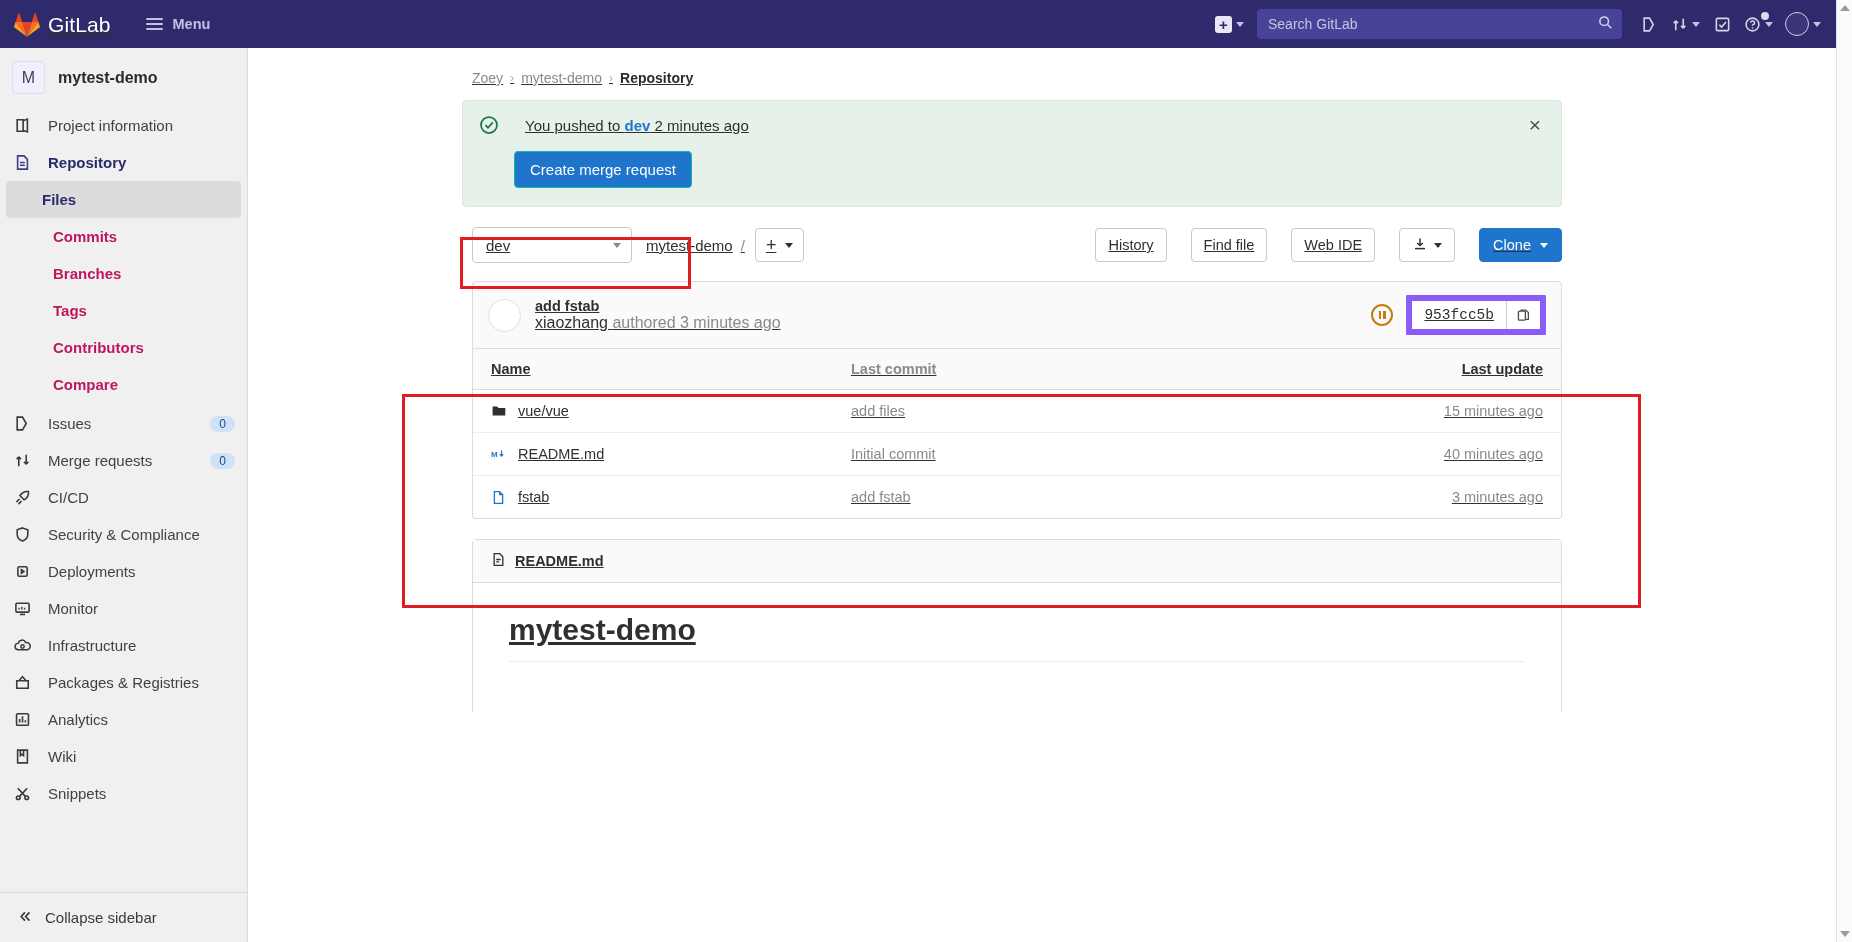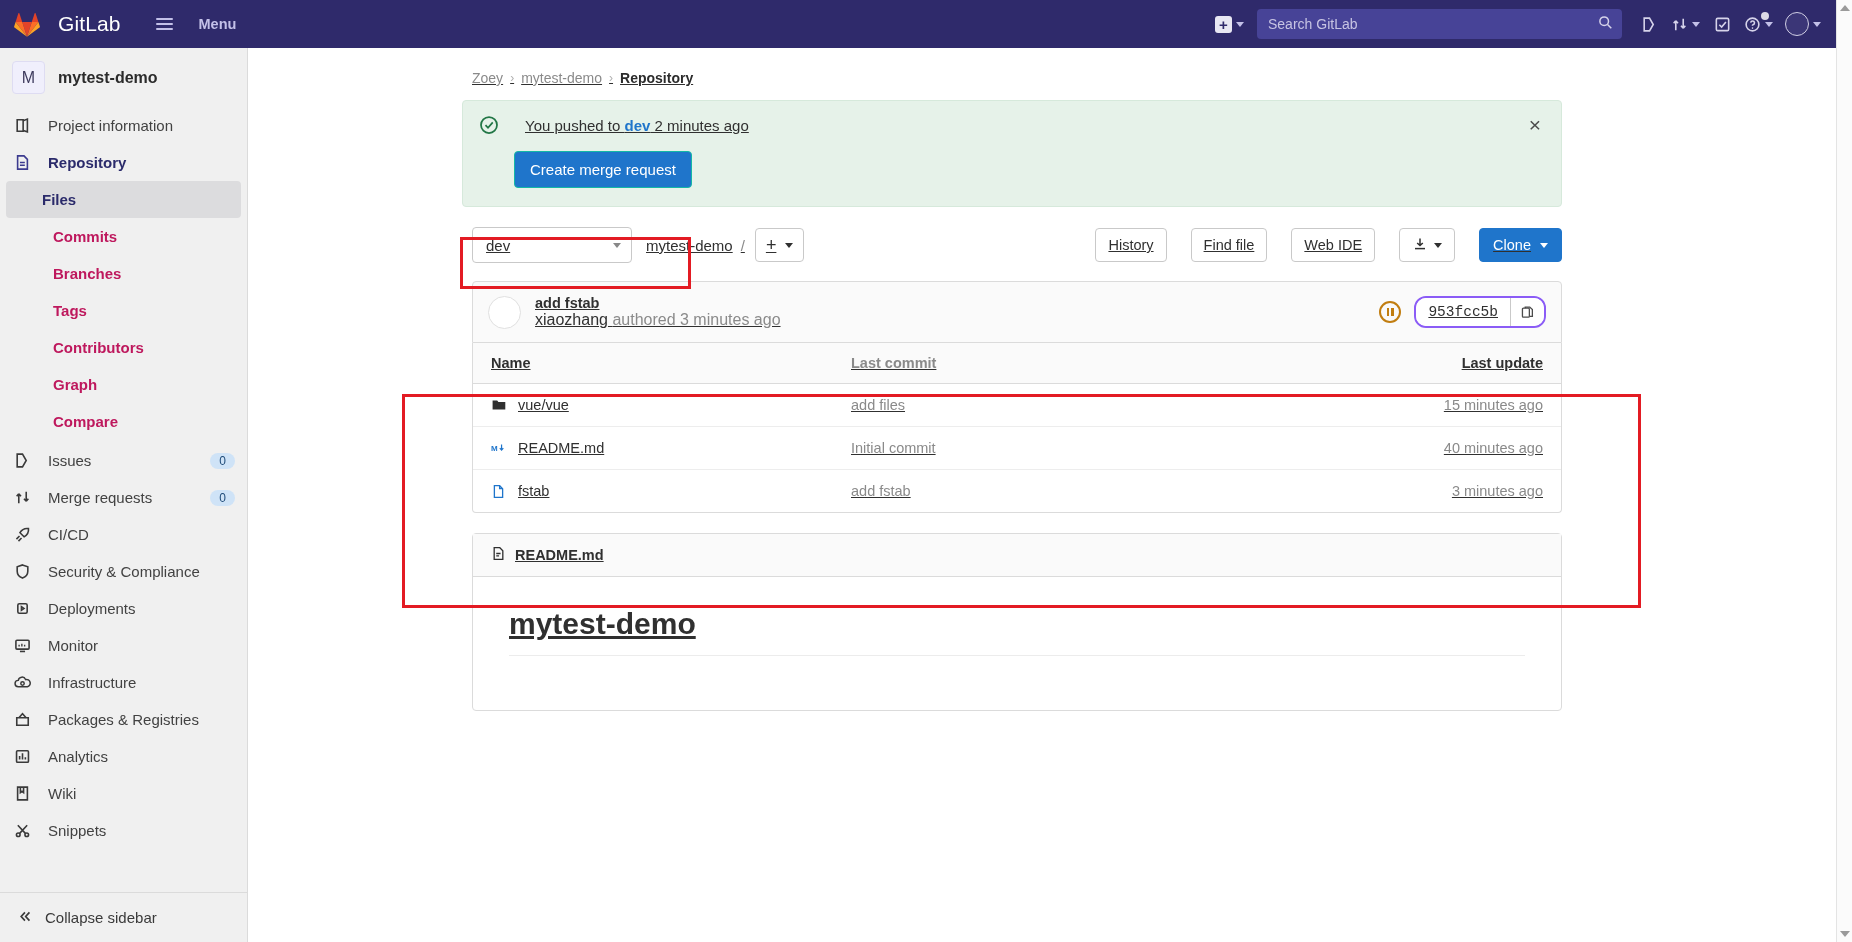--- a/index.html
+++ b/index.html
@@ -17,33 +17,33 @@
 
   
   .topbar {
     position: absolute; top: 0; left: 0;
     width: 1836px; height: 48px;
     background: #2f2a6b;
     display: flex; align-items: center;
     padding: 0 10px 0 14px;
     z-index: 30;
   }
-  .gl-logo { display: flex; align-items: flex-start; gap: 18px; cursor: pointer; }
+  .gl-logo { display: flex; align-items: flex-end; gap: 8px; cursor: pointer; text-decoration: underline; }
   .gl-logo svg { display: block; }
   .gl-wordmark {
     color: #fff; font-size: 21px; font-weight: 400; letter-spacing: .1px;
   }
   .menu-btn {
     display: flex; align-items: center; gap: 9px;
     margin-left: 28px; padding: 6px 8px; border-radius: 4px;
     cursor: pointer;
   }
   .hamburger { display: flex; flex-direction: column; gap: 3px; }
   .hamburger i { display: block; width: 17px; height: 2px; background: #c3c0e8; border-radius: 1px; }
-  .menu-label { color: #c3c0e8; font-size: 14.5px; font-weight: 600; margin-left: 16px; }
+  .menu-label { color: #c3c0e8; font-size: 14.5px; font-weight: 600; }
 
   .top-spacer { flex: 1 1 auto; }
 
   .top-right { display: flex; align-items: center; gap: 2px; height: 100%; }
   .ticon {
     display: flex; align-items: center; justify-content: center;
     height: 32px; min-width: 30px; padding: 0 5px;
     border-radius: 4px; cursor: pointer; position: relative;
     color: #d6d3ea;
   }
@@ -219,21 +219,21 @@
   .cmt-title { font-size: 14.5px; font-weight: 700; color: #303030; cursor: pointer; }
   .cmt-sub { font-size: 16px; color: #8a8a8a; margin-top: 0; }
   .cmt-sub b { color: #303030; font-weight: 400; }
   .cmt-right { margin-left: auto; display: flex; align-items: center; gap: 13px; }
   .pipeline-icon {
     width: 22px; height: 22px; border-radius: 50%;
     border: 2px solid #c17d10; display: flex; align-items: center;
     justify-content: center; gap: 2px;
   }
   .pipeline-icon i { display: block; width: 2.5px; height: 8px; background: #c17d10; }
-  .sha-group { display: flex; border: 2px solid #8b5cf6; border-radius: 12px; overflow: hidden; }
+  .sha-group { display: flex; border: 6px solid #8b5cf6; border-radius: 1px; overflow: hidden; }
   .sha {
     font-family: "Liberation Mono", monospace; font-size: 14.5px;
     padding: 6px 12px; color: #303030; background: #fff;
     display: flex; align-items: center;
   }
   .sha-copy {
     border-left: 1px solid #c9c9c9; padding: 0 9px; background: #fff;
     display: flex; align-items: center; cursor: pointer;
   }
 
@@ -414,23 +414,20 @@
           <span>Commits</span>
         </div>
         <div class="sub-item">
           <span>Branches</span>
         </div>
         <div class="sub-item">
           <span>Tags</span>
         </div>
         <div class="sub-item">
           <span>Contributors</span>
-        </div>
-        <div class="sub-item">
-          <span>Graph</span>
         </div>
         <div class="sub-item">
           <span>Compare</span>
         </div>
       </div>
 
       <div class="nav-item">
         <span class="ni-icon">
           <svg width="17" height="17" viewBox="0 0 16 16" fill="none" stroke="currentColor" stroke-width="1.5">
             <path d="M3 2h5l3.5 6L8 14H3z"></path>

